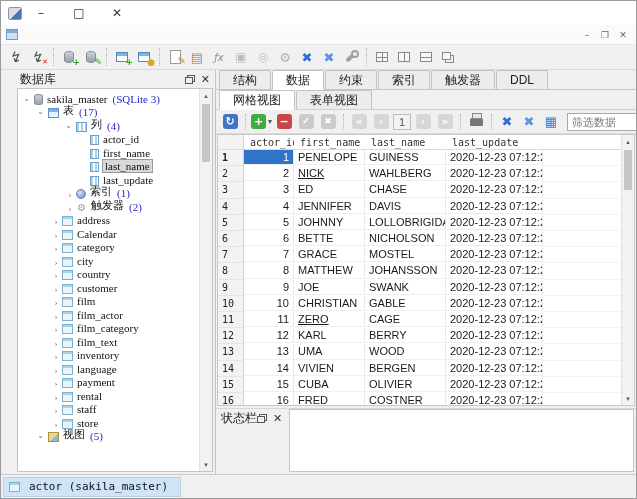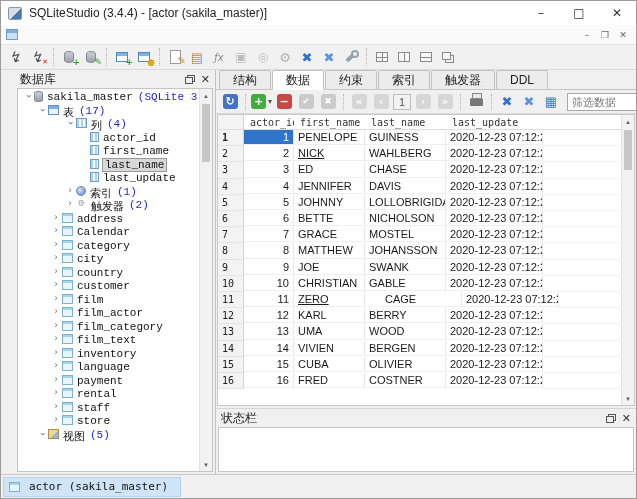--- a/index.html
+++ b/index.html
@@ -56,21 +56,21 @@
   
   .left-dock { width:201px; flex:0 0 auto; border-right:1px solid #c2c2c2; display:flex; flex-direction:column; background:#f0f0f0;margin-left:14px; }
   .dock-header { height:18px; display:flex; align-items:center; padding:0 5px; flex:0 0 auto; }
   .dock-title { font-size:12px; color:#222; flex:1; }
   .float-ico { width:8px; height:7px; border:1px solid #555; background:#f0f0f0; box-shadow:2px -2px 0 -1px #f0f0f0, 2px -2px 0 0 #555; margin-right:8px; margin-top:2px; }
   .close-ico { font-size:11px; color:#333; font-family:"DejaVu Sans",sans-serif; line-height:11px; }
   .filter-box { margin:1px 2px 2px 2px; flex:0 0 auto; }
   .filter-box input { width:100%; height:18px; border:1px solid #adadad; background:#fff; font-size:11px; padding:0 4px; color:#444; outline:none; font-family:"Liberation Sans",sans-serif; }
   .tree-wrap { flex:1; margin:0 2px 2px 2px; background:#fff; border:1px solid #c4c4c4; display:flex; min-height:0; }
   .tree { flex:1; overflow:hidden; padding-top:2px; }
-  .tree-row { height:13.5px; display:flex; align-items:flex-start; font-family:Liberation Mono, monospace; font-size:11px; color:#111; white-space:nowrap; }
+  .tree-row { height:13.5px; display:flex; align-items:flex-end; font-family:Liberation Serif, serif; font-size:11px; color:#111; white-space:nowrap; }
   .arr { width:12px; flex:0 0 auto; text-align:center; font-size:9px; color:#6a6a6a; display:inline-flex; justify-content:center; }
   .arr.exp { transform:rotate(90deg); }
   .tree-ico { flex:0 0 auto; margin-right:4px; display:inline-block; }
   .ti-database { width:9px; height:11px; background:linear-gradient(#ccd2d8,#97a0a8); border:1px solid #828a92; border-radius:4px / 2.5px; }
   .ti-tables { width:11px; height:10px; background:#eaf3fb; border:1px solid #5f93c6; box-shadow:inset 0 3px #7fb0e0; }
   .ti-table { width:11px; height:10px; background:#eaf5fb; border:1px solid #7fb0cc; box-shadow:inset 0 2px #a8d4ea; }
   .ti-columns { width:11px; height:10px; border:1px solid #6f9fc8; background:repeating-linear-gradient(90deg,#a8d4ea 0 2px,#fff 2px 4px); }
   .ti-column { width:9px; height:10px; border:1px solid #6f9fc8; background:repeating-linear-gradient(90deg,#a8d4ea 0 2px,#fff 2px 4px); }
   .ti-index { width:10px; height:10px; border-radius:50%; background:radial-gradient(circle at 35% 35%, #d8e4f4, #5a82c8); border:1px solid #6a84b0; }
   .ti-trigger { width:11px; font-size:10px; color:#9a9a9a; line-height:10px; text-align:center; }
@@ -115,36 +115,35 @@
   .g-row { display:flex; }
   .g-hdr-cell { font-family:"DejaVu Sans Mono",monospace; font-size:10px; color:#333; padding:0 6px; height:15px; line-height:15px; border-bottom:1px solid #dcdcdc; white-space:nowrap; overflow:hidden; }
   .g-rowhdr { width:26px; flex:0 0 auto; background:#f3f3f3; border-right:1px solid #d2d2d2; border-bottom:1px solid #e4e4e4; font-family:"DejaVu Sans Mono",monospace; font-size:10px; color:#222; padding-left:4px; line-height:15.2px; }
   .g-rowhdr.cur { font-weight:bold; }
   .g-cell { height:15.2px; line-height:15.2px; font-size:11px; color:#1a1a1a; padding:0 4px; border-right:1px solid #e8e8e8; border-bottom:1px solid #efefef; white-space:nowrap; overflow:hidden; flex:0 0 auto; }
   .g-cell.num { text-align:right; }
   .g-cell.sel { background:#2f74c8; color:#fff; }
   .g-fill { flex:1; border-bottom:1px solid #f3f3f3; }
 
   
-  .status-dock { height:66px; flex:0 0 auto; background:#f0f0f0; border-top:1px solid #d6d6d6; margin-top:2px; display:flex; flex-direction:column; }
+  .status-dock { height:66px; flex:0 0 auto; background:#f0f0f0; border-top:1px solid #d6d6d6; margin-top:2px; display:flex; flex-direction:row; }
   .status-box { flex:1; background:#fff; border:1px solid #c6c6c6; margin:0 2px 2px 2px; }
 
   
   .taskbar { height:24px; flex:0 0 auto; background:#f0f0f0; border-top:1px solid #c8c8c8; display:flex; align-items:center; padding:0 2px; }
   .task-tab { height:20px; display:flex; align-items:center; gap:5px; padding:0 12px 0 5px; font-family:"DejaVu Sans Mono",monospace; font-size:11px; color:#111; }
   .task-tab.active { background:#cfe4f7; border:1px solid #b5d4ee; }
 </style>
 </head>
 <body>
 
 <div class="window">
 
   <div class="titlebar">
     <span class="app-ico"></span>
-    <span class="title-text">SQLiteStudio (3.4.4) - [actor (sakila_master)]</span>
     <span class="win-ctl">–</span>
     <span class="win-ctl">□</span>
     <span class="win-ctl">✕</span>
   </div>
 
   <div class="menubar">
     <span class="mdi-ico"></span>
     <span class="menu-spacer"></span>
     <span style="display:flex; padding-right:4px;">
         <span class="mdi-ctl">–</span>
@@ -394,20 +393,24 @@
 
     <div class="right-area">
       <div class="tabbar">
           <span class="tab">结构</span>
           <span class="tab active">数据</span>
           <span class="tab">约束</span>
           <span class="tab">索引</span>
           <span class="tab">触发器</span>
           <span class="tab">DDL</span>
         </div>
+      <div class="subtabbar">
+          <span class="tab active">网格视图</span>
+          <span class="tab">表单视图</span>
+        </div>
 
       <div class="gridtoolbar">
         <span style="display:flex; align-items:center; gap:2px;">
             <span class="gt-btn gti-refresh">
               <span class="sqico">↻</span>
             </span>
             <span class="gt-sep"></span>
             <span class="gt-btn gti-insert-row">
               <span class="sqico">+</span>
             </span>
@@ -532,21 +535,21 @@
               <span class="g-cell num" style="width: 50px;">10</span>
               <span class="g-cell" style="width: 71px;">CHRISTIAN</span>
               <span class="g-cell" style="width: 81px;">GABLE</span>
               <span class="g-cell" style="width: 97px;">2020-12-23 07:12:29</span>
               <span class="g-fill"></span>
             </div>
             <div class="g-row">
               <span class="g-rowhdr">11</span>
               <span class="g-cell num" style="width: 50px;">11</span>
               <span class="g-cell" style="width: 71px; text-decoration: underline;">ZERO</span>
-              <span class="g-cell" style="width: 81px; margin-left: 16px;">CAGE</span>
+              <span class="g-cell" style="width: 81px;">CAGE</span>
               <span class="g-cell" style="width: 97px;">2020-12-23 07:12:29</span>
               <span class="g-fill"></span>
             </div>
             <div class="g-row">
               <span class="g-rowhdr">12</span>
               <span class="g-cell num" style="width: 50px;">12</span>
               <span class="g-cell" style="width: 71px;">KARL</span>
               <span class="g-cell" style="width: 81px;">BERRY</span>
               <span class="g-cell" style="width: 97px;">2020-12-23 07:12:29</span>
               <span class="g-fill"></span>

